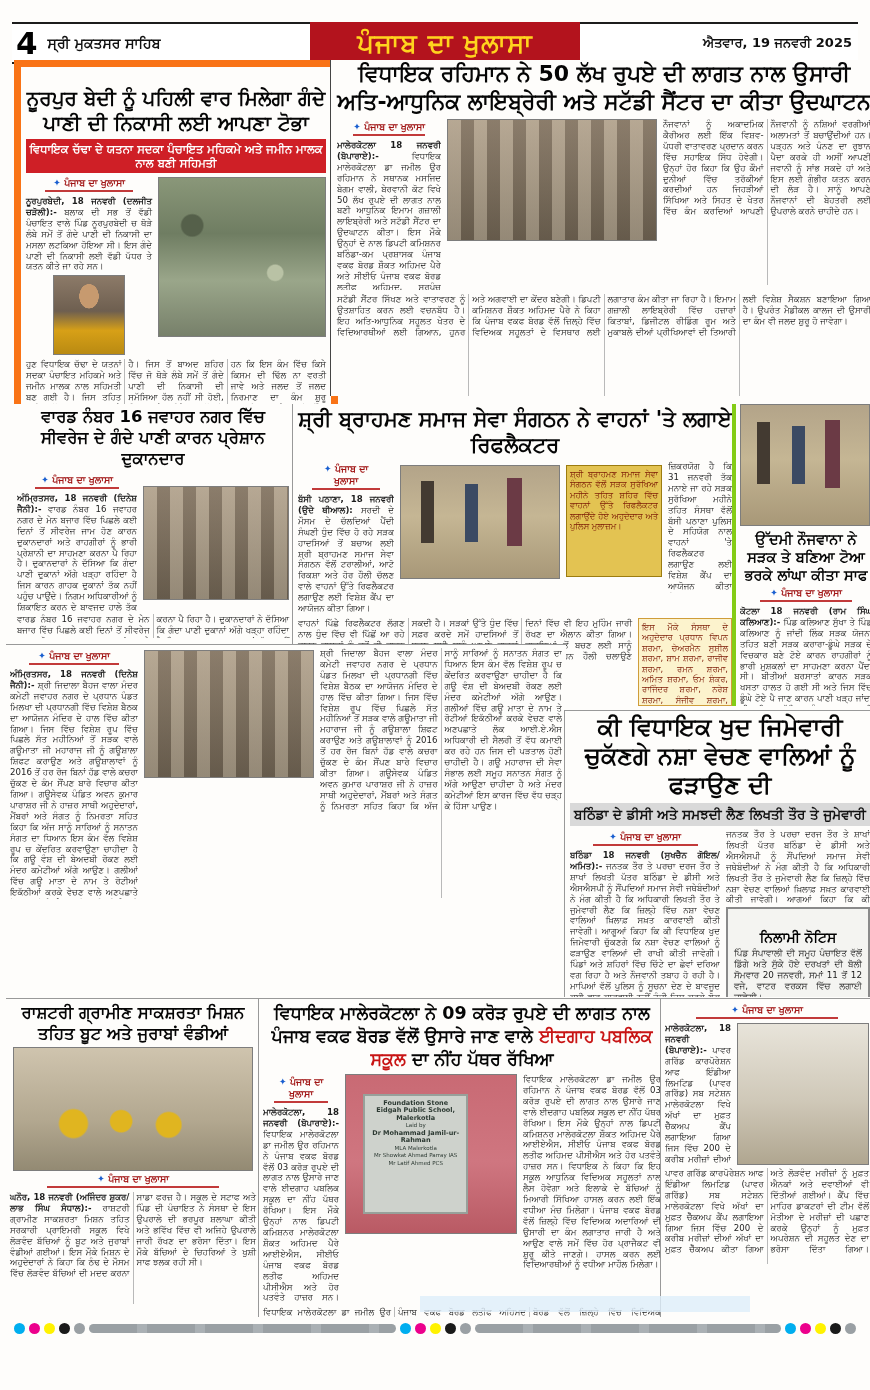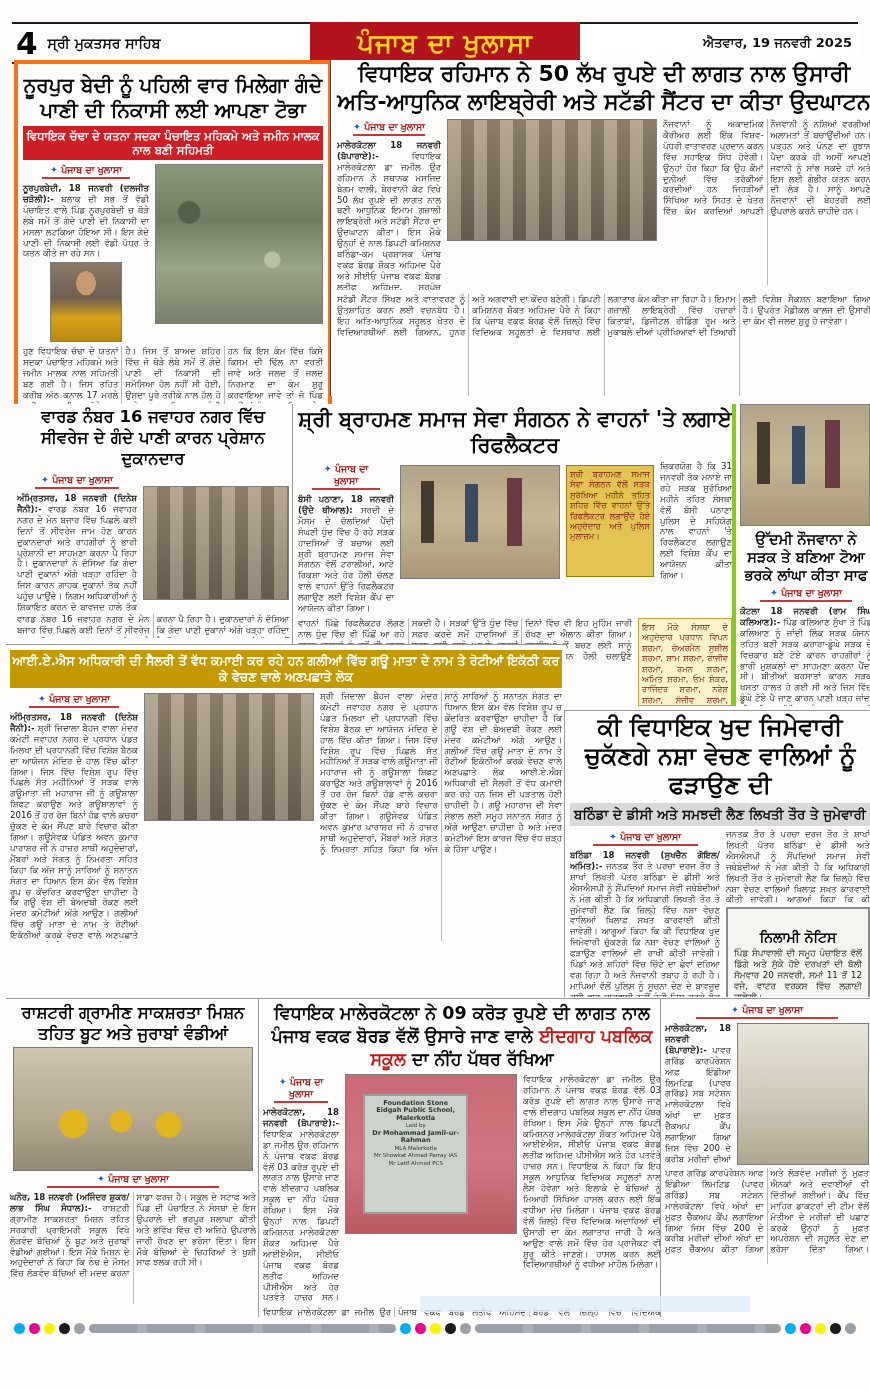--- a/index.html
+++ b/index.html
@@ -65,21 +65,21 @@
   .plaque .pl-big{font-size:6.5px;font-weight:bold;}
   
   .creambox{background:#fcf3cd;border:1px solid #cf9d3a;color:#7c1a05;font-size:8.3px;
             line-height:10.4px;padding:3px;text-align:justify;}
   .capbox{background:#e3c352;border:1px solid #9c7c10;color:#7c1a05;font-size:8.3px;
           line-height:10.4px;padding:3px;text-align:justify;}
   .noticebox{background:#f4f4f1;border:2px solid #8a8a8a;padding:4px 6px;margin-top:4px;}
   .noticebox h3{margin:16px 0 2px 0;font-size:14px;text-align:center;color:#000;}
   .noticebox p{margin:0;font-size:8.8px;line-height:11px;text-align:justify;}
   
-  .a-nurpur{border:4px solid #f97316;padding:9px 5px;}
+  .a-nurpur{border:7px solid #f97316;padding:19px 5px;}
   .a-library{border-left:1px solid #444;padding:0 4px 0 6px;}
   .a-sewer{padding:2px 3px;}
   .a-brahman{border-left:1px solid #999;padding:2px 5px;}
   .a-uddmi{border-left:4px solid #84cc16;padding:0 17px 0 4px;}
   .a-gau{border-top:1px solid #999;padding:3px 4px;}
   .a-nasha{border-left:1px solid #999;border-top:1px solid #999;padding:2px 5px;}
   .a-boots,.a-eidgah,.a-eyecamp{border-top:1px solid #999;padding:3px 4px;}
   .a-eidgah{border-left:1px solid #999;}
   .a-eyecamp{border-left:1px solid #999;}
   
@@ -168,21 +168,21 @@
   <article class="art a-brahman" style="left:292px;top:404px;width:434px;height:302px;">
     <h2 class="hl hl4">ਸ਼੍ਰੀ ਬ੍ਰਾਹਮਣ ਸਮਾਜ ਸੇਵਾ ਸੰਗਠਨ ਨੇ ਵਾਹਨਾਂ 'ਤੇ ਲਗਾਏ ਰਿਫਲੈਕਟਰ</h2>
     <div class="row">
       <div style="width:96px;flex:none;">
         <div class="byline"><span class="star">✦</span> <span>ਪੰਜਾਬ ਦਾ ਖੁਲਾਸਾ</span></div>
         <div class="body" style="height:120px;overflow:hidden;">
           <p><b class="dl">ਬੱਸੀ ਪਠਾਣਾ, 18 ਜਨਵਰੀ (ਉਦੇ ਥੀਆਲ):</b> <span>ਸਰਦੀ ਦੇ ਮੌਸਮ ਦੇ ਚੱਲਦਿਆਂ ਪੈਂਦੀ ਸੰਘਣੀ ਧੁੰਦ ਵਿੱਚ ਹੋ ਰਹੇ ਸੜਕ ਹਾਦਸਿਆਂ ਤੋਂ ਬਚਾਅ ਲਈ ਸ਼੍ਰੀ ਬ੍ਰਾਹਮਣ ਸਮਾਜ ਸੇਵਾ ਸੰਗਠਨ ਵੱਲੋਂ ਟਰਾਲੀਆਂ, ਆਟੋ ਰਿਕਸ਼ਾ ਅਤੇ ਹੋਰ ਹੌਲੀ ਚੱਲਣ ਵਾਲੇ ਵਾਹਨਾਂ ਉੱਤੇ ਰਿਫਲੈਕਟਰ ਲਗਾਉਣ ਲਈ ਵਿਸ਼ੇਸ਼ ਕੈਂਪ ਦਾ ਆਯੋਜਨ ਕੀਤਾ ਗਿਆ।</span></p>
         </div>
       </div>
       <div class="ph ph-road" style="width:158px;height:112px;margin-top:4px;"></div>
-      <div style="width:88px;flex:none;">
+      <div style="width:96px;flex:none;">
         <div class="capbox" style="height:104px;overflow:hidden;margin-top:4px;">ਸ਼੍ਰੀ ਬ੍ਰਾਹਮਣ ਸਮਾਜ ਸੇਵਾ ਸੰਗਠਨ ਵੱਲੋਂ ਸੜਕ ਸੁਰੱਖਿਆ ਮਹੀਨੇ ਤਹਿਤ ਸ਼ਹਿਰ ਵਿੱਚ ਵਾਹਨਾਂ ਉੱਤੇ ਰਿਫਲੈਕਟਰ ਲਗਾਉਂਦੇ ਹੋਏ ਅਹੁਦੇਦਾਰ ਅਤੇ ਪੁਲਿਸ ਮੁਲਾਜ਼ਮ।</div>
       </div>
       <div class="body" style="flex:1;height:132px;overflow:hidden;">
         <p>ਜ਼ਿਕਰਯੋਗ ਹੈ ਕਿ 31 ਜਨਵਰੀ ਤੱਕ ਮਨਾਏ ਜਾ ਰਹੇ ਸੜਕ ਸੁਰੱਖਿਆ ਮਹੀਨੇ ਤਹਿਤ ਸੰਸਥਾ ਵੱਲੋਂ ਬੱਸੀ ਪਠਾਣਾ ਪੁਲਿਸ ਦੇ ਸਹਿਯੋਗ ਨਾਲ ਵਾਹਨਾਂ 'ਤੇ ਰਿਫਲੈਕਟਰ ਲਗਾਉਣ ਲਈ ਵਿਸ਼ੇਸ਼ ਕੈਂਪ ਦਾ ਆਯੋਜਨ ਕੀਤਾ ਗਿਆ।</p>
       </div>
     </div>
     <div class="row" style="margin-top:4px;">
       <div class="cols c3" style="flex:1;height:86px;">
         <p>ਵਾਹਨਾਂ ਪਿੱਛੇ ਰਿਫਲੈਕਟਰ ਲੱਗਣ ਨਾਲ ਧੁੰਦ ਵਿੱਚ ਵੀ ਪਿੱਛੋਂ ਆ ਰਹੇ ਵਾਹਨ ਚਾਲਕਾਂ ਨੂੰ ਦੂਰੋਂ ਹੀ ਵਾਹਨ ਦਿਖਾਈ ਦੇ ਜਾਂਦਾ ਹੈ ਜਿਸ ਨਾਲ ਹਾਦਸਿਆਂ ਨੂੰ ਠੱਲ੍ਹ ਪਾਈ ਜਾ ਸਕਦੀ ਹੈ। ਸੜਕਾਂ ਉੱਤੇ ਧੁੰਦ ਵਿੱਚ ਸਫ਼ਰ ਕਰਦੇ ਸਮੇਂ ਹਾਦਸਿਆਂ ਤੋਂ ਬਚਣ ਲਈ ਸਾਨੂੰ ਆਪਣੇ ਵਾਹਨਾਂ ਉੱਤੇ ਰਿਫਲੈਕਟਰ ਜ਼ਰੂਰ ਲਗਵਾਉਣੇ ਚਾਹੀਦੇ ਹਨ। ਸੰਸਥਾ ਵੱਲੋਂ ਆਉਂਦੇ ਦਿਨਾਂ ਵਿੱਚ ਵੀ ਇਹ ਮੁਹਿੰਮ ਜਾਰੀ ਰੱਖਣ ਦਾ ਐਲਾਨ ਕੀਤਾ ਗਿਆ। ਹਾਦਸਿਆਂ ਤੋਂ ਬਚਣ ਲਈ ਸਾਨੂੰ ਆਪਣੇ ਵਾਹਨ ਹੌਲੀ ਚਲਾਉਣੇ ਚਾਹੀਦੇ ਹਨ।</p>
       </div>
@@ -193,21 +193,20 @@
   <article class="art a-uddmi" style="left:732px;top:404px;width:132px;height:302px;">
     <div class="ph ph-road" style="width:128px;height:120px;"></div>
     <h2 class="hl hl5" style="margin-top:4px;">ਉੱਦਮੀ ਨੌਜਵਾਨਾ ਨੇ ਸੜਕ ਤੇ ਬਣਿਆ ਟੋਆ ਭਰਕੇ ਲਾਂਘਾ ਕੀਤਾ ਸਾਫ</h2>
     <div class="byline"><span class="star">✦</span> <span>ਪੰਜਾਬ ਦਾ ਖੁਲਾਸਾ</span></div>
     <div class="body" style="height:110px;overflow:hidden;">
       <p><b class="dl">ਕੋਟਲਾ 18 ਜਨਵਰੀ (ਰਾਮ ਸਿੰਘ ਕਲਿਆਣ):-</b> <span>ਪਿੰਡ ਕਲਿਆਣ ਸੁੱਖਾ ਤੇ ਪਿੰਡ ਕਲਿਆਣ ਨੂੰ ਜਾਂਦੀ ਲਿੰਕ ਸੜਕ ਯੋਜਨਾ ਤਹਿਤ ਬਣੀ ਸੜਕ ਕਰਾਰਾ-ਡੂੰਘੇ ਸੜਕ ਦੇ ਵਿਚਕਾਰ ਬਣੇ ਟੋਏ ਕਾਰਨ ਰਾਹਗੀਰਾਂ ਨੂੰ ਭਾਰੀ ਮੁਸ਼ਕਲਾਂ ਦਾ ਸਾਹਮਣਾ ਕਰਨਾ ਪੈਂਦਾ ਸੀ। ਬੀਤੀਆਂ ਬਰਸਾਤਾਂ ਕਾਰਨ ਸੜਕ ਖਸਤਾ ਹਾਲਤ ਹੋ ਗਈ ਸੀ ਅਤੇ ਜਿਸ ਵਿੱਚ ਡੂੰਘੇ ਟੋਏ ਪੈ ਜਾਣ ਕਾਰਨ ਪਾਣੀ ਖੜ੍ਹ ਜਾਂਦਾ ਸੀ। ਇਸ ਸਮੱਸਿਆ ਨੂੰ ਦੂਰ ਕਰਨ ਲਈ ਉੱਦਮੀ ਨੌਜਵਾਨ ਸੱਤਾ ਸਿੰਘ, ਜੱਸਾ ਸਿੰਘ, ਰਾਜਵਿੰਦਰ ਸਿੰਘ, ਜਗਸੀਰ ਸਿੰਘ, ਬੂਟਾ ਸਿੰਘ, ਸੇਵਕ ਸਿੰਘ ਬੱਗੇਆਣਾ ਆਦਿ ਨੇ ਵਿਸ਼ੇਸ਼ ਉਪਰਾਲਾ ਕਰਕੇ ਮਿੱਟੀ ਅਤੇ ਰੋੜੇ ਪਾ ਕੇ ਰਸਤਾ ਲੰਘਣ ਲਈ ਸਾਫ ਕੀਤਾ।</span></p>
     </div>
   </article>
 
   <article class="art a-gau" style="left:6px;top:644px;width:552px;height:348px;">
-    <div class="goldstrip">ਆਈ.ਏ.ਐਸ ਅਧਿਕਾਰੀ ਦੀ ਸੈਲਰੀ ਤੋਂ ਵੱਧ ਕਮਾਈ ਕਰ ਰਹੇ ਹਨ ਗਲੀਆਂ ਵਿੱਚ ਗਊ ਮਾਤਾ ਦੇ ਨਾਮ ਤੇ ਰੋਟੀਆਂ ਇਕੱਠੀ ਕਰ ਕੇ ਵੇਚਣ ਵਾਲੇ ਅਣਪਛਾਤੇ ਲੋਕ</div>
     <div class="row">
       <div style="width:128px;flex:none;">
         <div class="byline"><span class="star">✦</span> <span>ਪੰਜਾਬ ਦਾ ਖੁਲਾਸਾ</span></div>
         <div class="body" style="height:230px;overflow:hidden;">
           <p><b class="dl">ਅੰਮ੍ਰਿਤਸਰ, 18 ਜਨਵਰੀ (ਦਿਨੇਸ਼ ਜੈਨੀ):-</b> <span>ਸ਼੍ਰੀ ਜਿਦਾਲਾ ਬੈਹਜ ਵਾਲਾ ਮੰਦਰ ਕਮੇਟੀ ਜਵਾਹਰ ਨਗਰ ਦੇ ਪ੍ਰਧਾਨ ਪੰਡਤ ਮਿਲਖਾ ਦੀ ਪ੍ਰਧਾਨਗੀ ਵਿੱਚ ਵਿਸ਼ੇਸ਼ ਬੈਠਕ ਦਾ ਆਯੋਜਨ ਮੰਦਿਰ ਦੇ ਹਾਲ ਵਿੱਚ ਕੀਤਾ ਗਿਆ। ਜਿਸ ਵਿੱਚ ਵਿਸ਼ੇਸ਼ ਰੂਪ ਵਿੱਚ ਪਿਛਲੇ ਸੱਤ ਮਹੀਨਿਆਂ ਤੋਂ ਸੜਕ ਵਾਲੇ ਗਊਮਾਤਾ ਜੀ ਮਹਾਰਾਜ ਜੀ ਨੂੰ ਗਊਸ਼ਾਲਾ ਸ਼ਿਫਟ ਕਰਾਉਣ ਅਤੇ ਗਊਸ਼ਾਲਾਵਾਂ ਨੂੰ 2016 ਤੋਂ ਹਰ ਰੋਜ ਬਿਨਾਂ ਹੱਡ ਵਾਲੇ ਕਚਰਾ ਚੁੱਕਣ ਦੇ ਕੰਮ ਸੌਂਪਣ ਬਾਰੇ ਵਿਚਾਰ ਕੀਤਾ ਗਿਆ। ਗਊਸੇਵਕ ਪੰਡਿਤ ਅਵਨ ਕੁਮਾਰ ਪਾਰਾਸ਼ਰ ਜੀ ਨੇ ਹਾਜ਼ਰ ਸਾਥੀ ਅਹੁਦੇਦਾਰਾਂ, ਮੈਂਬਰਾਂ ਅਤੇ ਸੰਗਤ ਨੂੰ ਨਿਮਰਤਾ ਸਹਿਤ ਕਿਹਾ ਕਿ ਅੱਜ ਸਾਨੂੰ ਸਾਰਿਆਂ ਨੂੰ ਸਨਾਤਨ ਸੰਗਤ ਦਾ ਧਿਆਨ ਇਸ ਕੰਮ ਵੱਲ ਵਿਸ਼ੇਸ਼ ਰੂਪ ਚ ਕੇਂਦਰਿਤ ਕਰਵਾਉਣਾ ਚਾਹੀਦਾ ਹੈ ਕਿ ਗਊ ਵੰਸ਼ ਦੀ ਬੇਅਦਬੀ ਰੋਕਣ ਲਈ ਮੰਦਰ ਕਮੇਟੀਆਂ ਅੱਗੇ ਆਉਣ। ਗਲੀਆਂ ਵਿੱਚ ਗਊ ਮਾਤਾ ਦੇ ਨਾਮ ਤੇ ਰੋਟੀਆਂ ਇਕੱਠੀਆਂ ਕਰਕੇ ਵੇਚਣ ਵਾਲੇ ਅਣਪਛਾਤੇ ਲੋਕ ਆਈ.ਏ.ਐਸ ਅਧਿਕਾਰੀ ਦੀ ਸੈਲਰੀ ਤੋਂ ਵੱਧ ਕਮਾਈ ਕਰ ਰਹੇ ਹਨ ਜਿਸ ਦੀ ਪੜਤਾਲ ਹੋਣੀ ਚਾਹੀਦੀ ਹੈ। ਗਊ ਮਹਾਰਾਜ ਦੀ ਸੇਵਾ ਸੰਭਾਲ ਲਈ ਸਮੂਹ ਸਨਾਤਨ ਸੰਗਤ ਨੂੰ ਅੱਗੇ ਆਉਣਾ ਚਾਹੀਦਾ ਹੈ ਅਤੇ ਮੰਦਰ ਕਮੇਟੀਆਂ ਇਸ ਕਾਰਜ ਵਿੱਚ ਵੱਧ ਚੜ੍ਹ ਕੇ ਹਿੱਸਾ ਪਾਉਣ।</span></p>
         </div>
       </div>
       <div class="ph ph-group" style="width:168px;height:126px;margin-top:2px;"></div>
       <div class="cols c2 body" style="flex:1;height:250px;overflow:hidden;">
         <p>ਸ਼੍ਰੀ ਜਿਦਾਲਾ ਬੈਹਜ ਵਾਲਾ ਮੰਦਰ ਕਮੇਟੀ ਜਵਾਹਰ ਨਗਰ ਦੇ ਪ੍ਰਧਾਨ ਪੰਡਤ ਮਿਲਖਾ ਦੀ ਪ੍ਰਧਾਨਗੀ ਵਿੱਚ ਵਿਸ਼ੇਸ਼ ਬੈਠਕ ਦਾ ਆਯੋਜਨ ਮੰਦਿਰ ਦੇ ਹਾਲ ਵਿੱਚ ਕੀਤਾ ਗਿਆ। ਜਿਸ ਵਿੱਚ ਵਿਸ਼ੇਸ਼ ਰੂਪ ਵਿੱਚ ਪਿਛਲੇ ਸੱਤ ਮਹੀਨਿਆਂ ਤੋਂ ਸੜਕ ਵਾਲੇ ਗਊਮਾਤਾ ਜੀ ਮਹਾਰਾਜ ਜੀ ਨੂੰ ਗਊਸ਼ਾਲਾ ਸ਼ਿਫਟ ਕਰਾਉਣ ਅਤੇ ਗਊਸ਼ਾਲਾਵਾਂ ਨੂੰ 2016 ਤੋਂ ਹਰ ਰੋਜ ਬਿਨਾਂ ਹੱਡ ਵਾਲੇ ਕਚਰਾ ਚੁੱਕਣ ਦੇ ਕੰਮ ਸੌਂਪਣ ਬਾਰੇ ਵਿਚਾਰ ਕੀਤਾ ਗਿਆ। ਗਊਸੇਵਕ ਪੰਡਿਤ ਅਵਨ ਕੁਮਾਰ ਪਾਰਾਸ਼ਰ ਜੀ ਨੇ ਹਾਜ਼ਰ ਸਾਥੀ ਅਹੁਦੇਦਾਰਾਂ, ਮੈਂਬਰਾਂ ਅਤੇ ਸੰਗਤ ਨੂੰ ਨਿਮਰਤਾ ਸਹਿਤ ਕਿਹਾ ਕਿ ਅੱਜ ਸਾਨੂੰ ਸਾਰਿਆਂ ਨੂੰ ਸਨਾਤਨ ਸੰਗਤ ਦਾ ਧਿਆਨ ਇਸ ਕੰਮ ਵੱਲ ਵਿਸ਼ੇਸ਼ ਰੂਪ ਚ ਕੇਂਦਰਿਤ ਕਰਵਾਉਣਾ ਚਾਹੀਦਾ ਹੈ ਕਿ ਗਊ ਵੰਸ਼ ਦੀ ਬੇਅਦਬੀ ਰੋਕਣ ਲਈ ਮੰਦਰ ਕਮੇਟੀਆਂ ਅੱਗੇ ਆਉਣ। ਗਲੀਆਂ ਵਿੱਚ ਗਊ ਮਾਤਾ ਦੇ ਨਾਮ ਤੇ ਰੋਟੀਆਂ ਇਕੱਠੀਆਂ ਕਰਕੇ ਵੇਚਣ ਵਾਲੇ ਅਣਪਛਾਤੇ ਲੋਕ ਆਈ.ਏ.ਐਸ ਅਧਿਕਾਰੀ ਦੀ ਸੈਲਰੀ ਤੋਂ ਵੱਧ ਕਮਾਈ ਕਰ ਰਹੇ ਹਨ ਜਿਸ ਦੀ ਪੜਤਾਲ ਹੋਣੀ ਚਾਹੀਦੀ ਹੈ। ਗਊ ਮਹਾਰਾਜ ਦੀ ਸੇਵਾ ਸੰਭਾਲ ਲਈ ਸਮੂਹ ਸਨਾਤਨ ਸੰਗਤ ਨੂੰ ਅੱਗੇ ਆਉਣਾ ਚਾਹੀਦਾ ਹੈ ਅਤੇ ਮੰਦਰ ਕਮੇਟੀਆਂ ਇਸ ਕਾਰਜ ਵਿੱਚ ਵੱਧ ਚੜ੍ਹ ਕੇ ਹਿੱਸਾ ਪਾਉਣ।</p>

